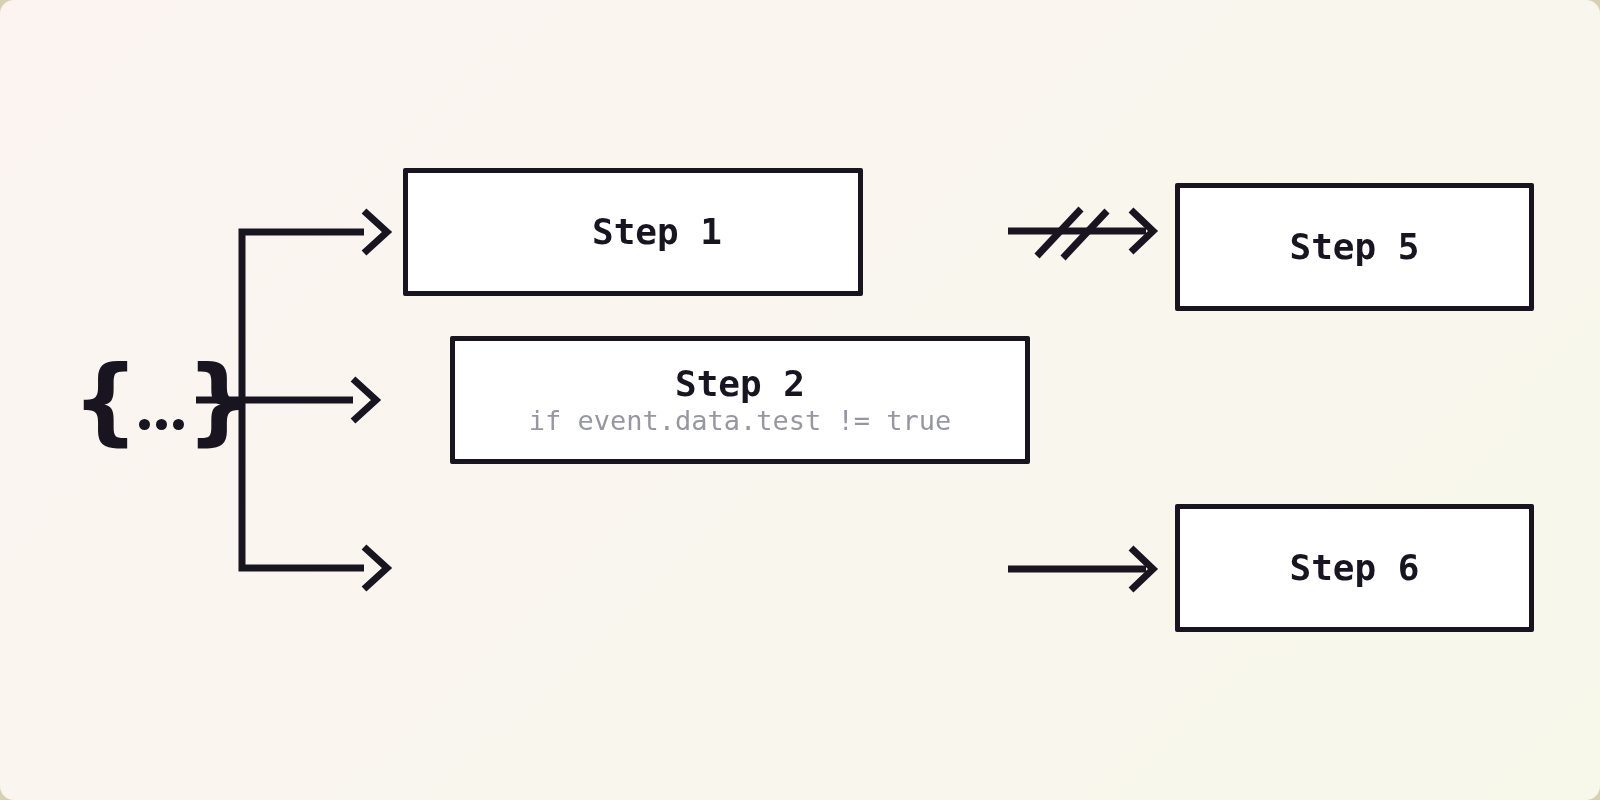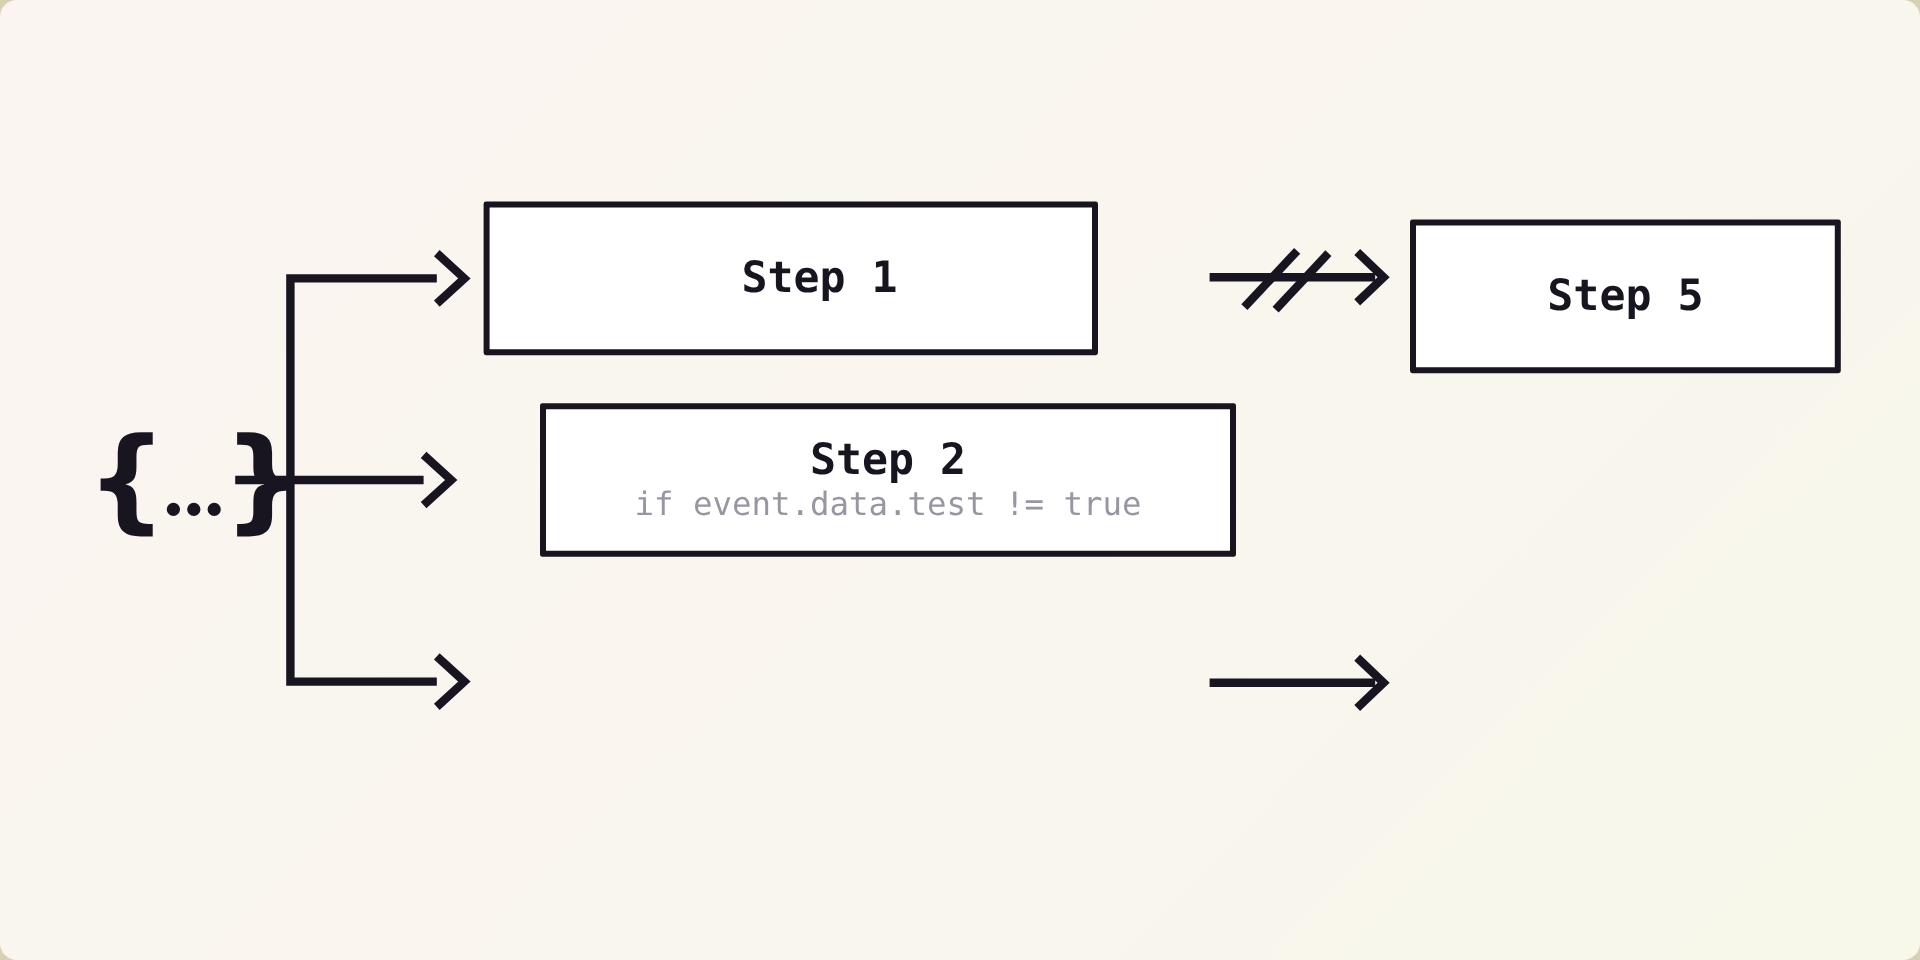--- a/index.html
+++ b/index.html
@@ -45,21 +45,21 @@
     display:flex;flex-direction:column;align-items:center;justify-content:center;
     gap:5px;
   }
   .node-label{
     font-weight:700;font-size:36px;line-height:1;color:var(--ink);
     letter-spacing:0px;
   }
   .node-condition{
     font-weight:400;font-size:27px;line-height:1;color:var(--muted);
   }
-  .n-step1{left:403px;top:168px;width:512px;height:128px;padding-left:48px;}
+  .n-step1{left:403px;top:168px;width:460px;height:128px;padding-left:48px;}
   .n-step2{left:403px;top:336px;width:580px;height:128px;margin-left:47px;}
   .n-step3{left:403px;top:504px;width:580px;height:128px;}
   .n-step5{left:1175px;top:183px;width:359px;height:128px;}
   .n-step6{left:1175px;top:504px;width:359px;height:128px;}
 </style>
 </head>
 <body>
 
 <div class="canvas">
 
@@ -100,14 +100,17 @@
   <div class="node n-step2">
     <div class="node-label">Step 2</div>
     <div class="node-condition">if event.data.test != true</div>
   </div>
 
 
   <div class="node n-step5">
     <div class="node-label">Step 5</div>
   </div>
 
+  <div class="node n-step6">
+    <div class="node-label">Step 6</div>
+  </div>
 
 </div>
 
 </body></html>

